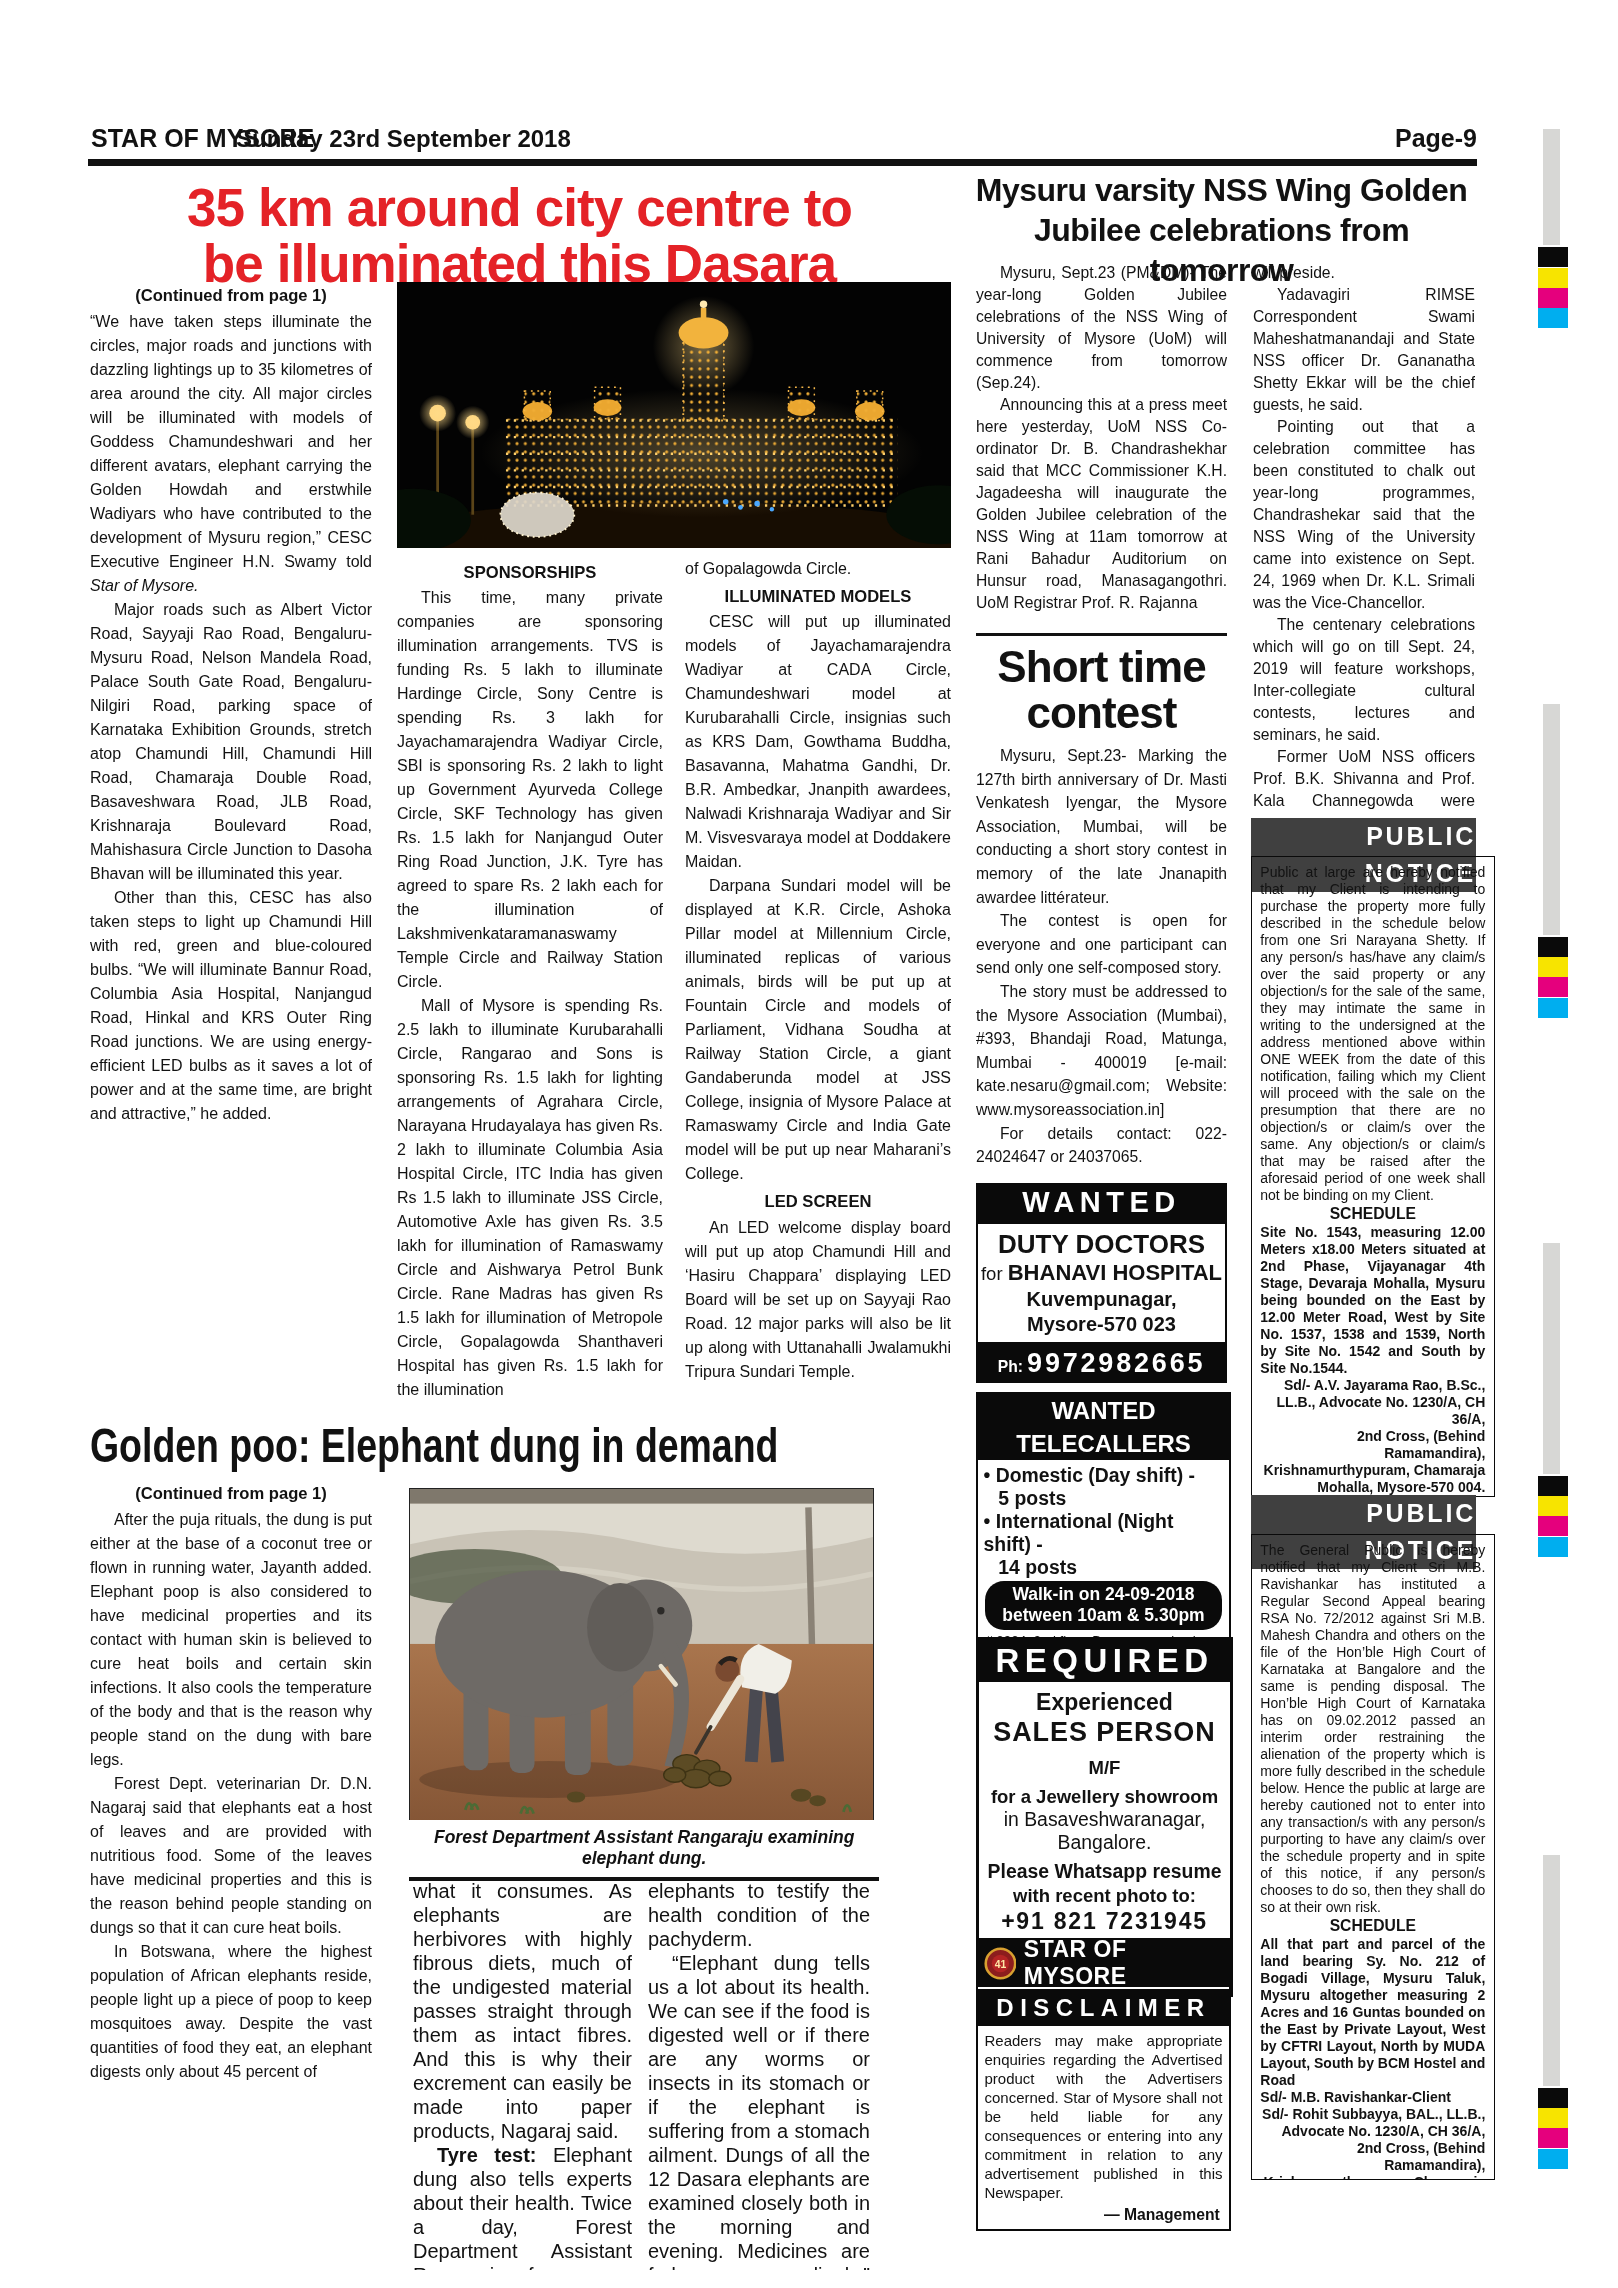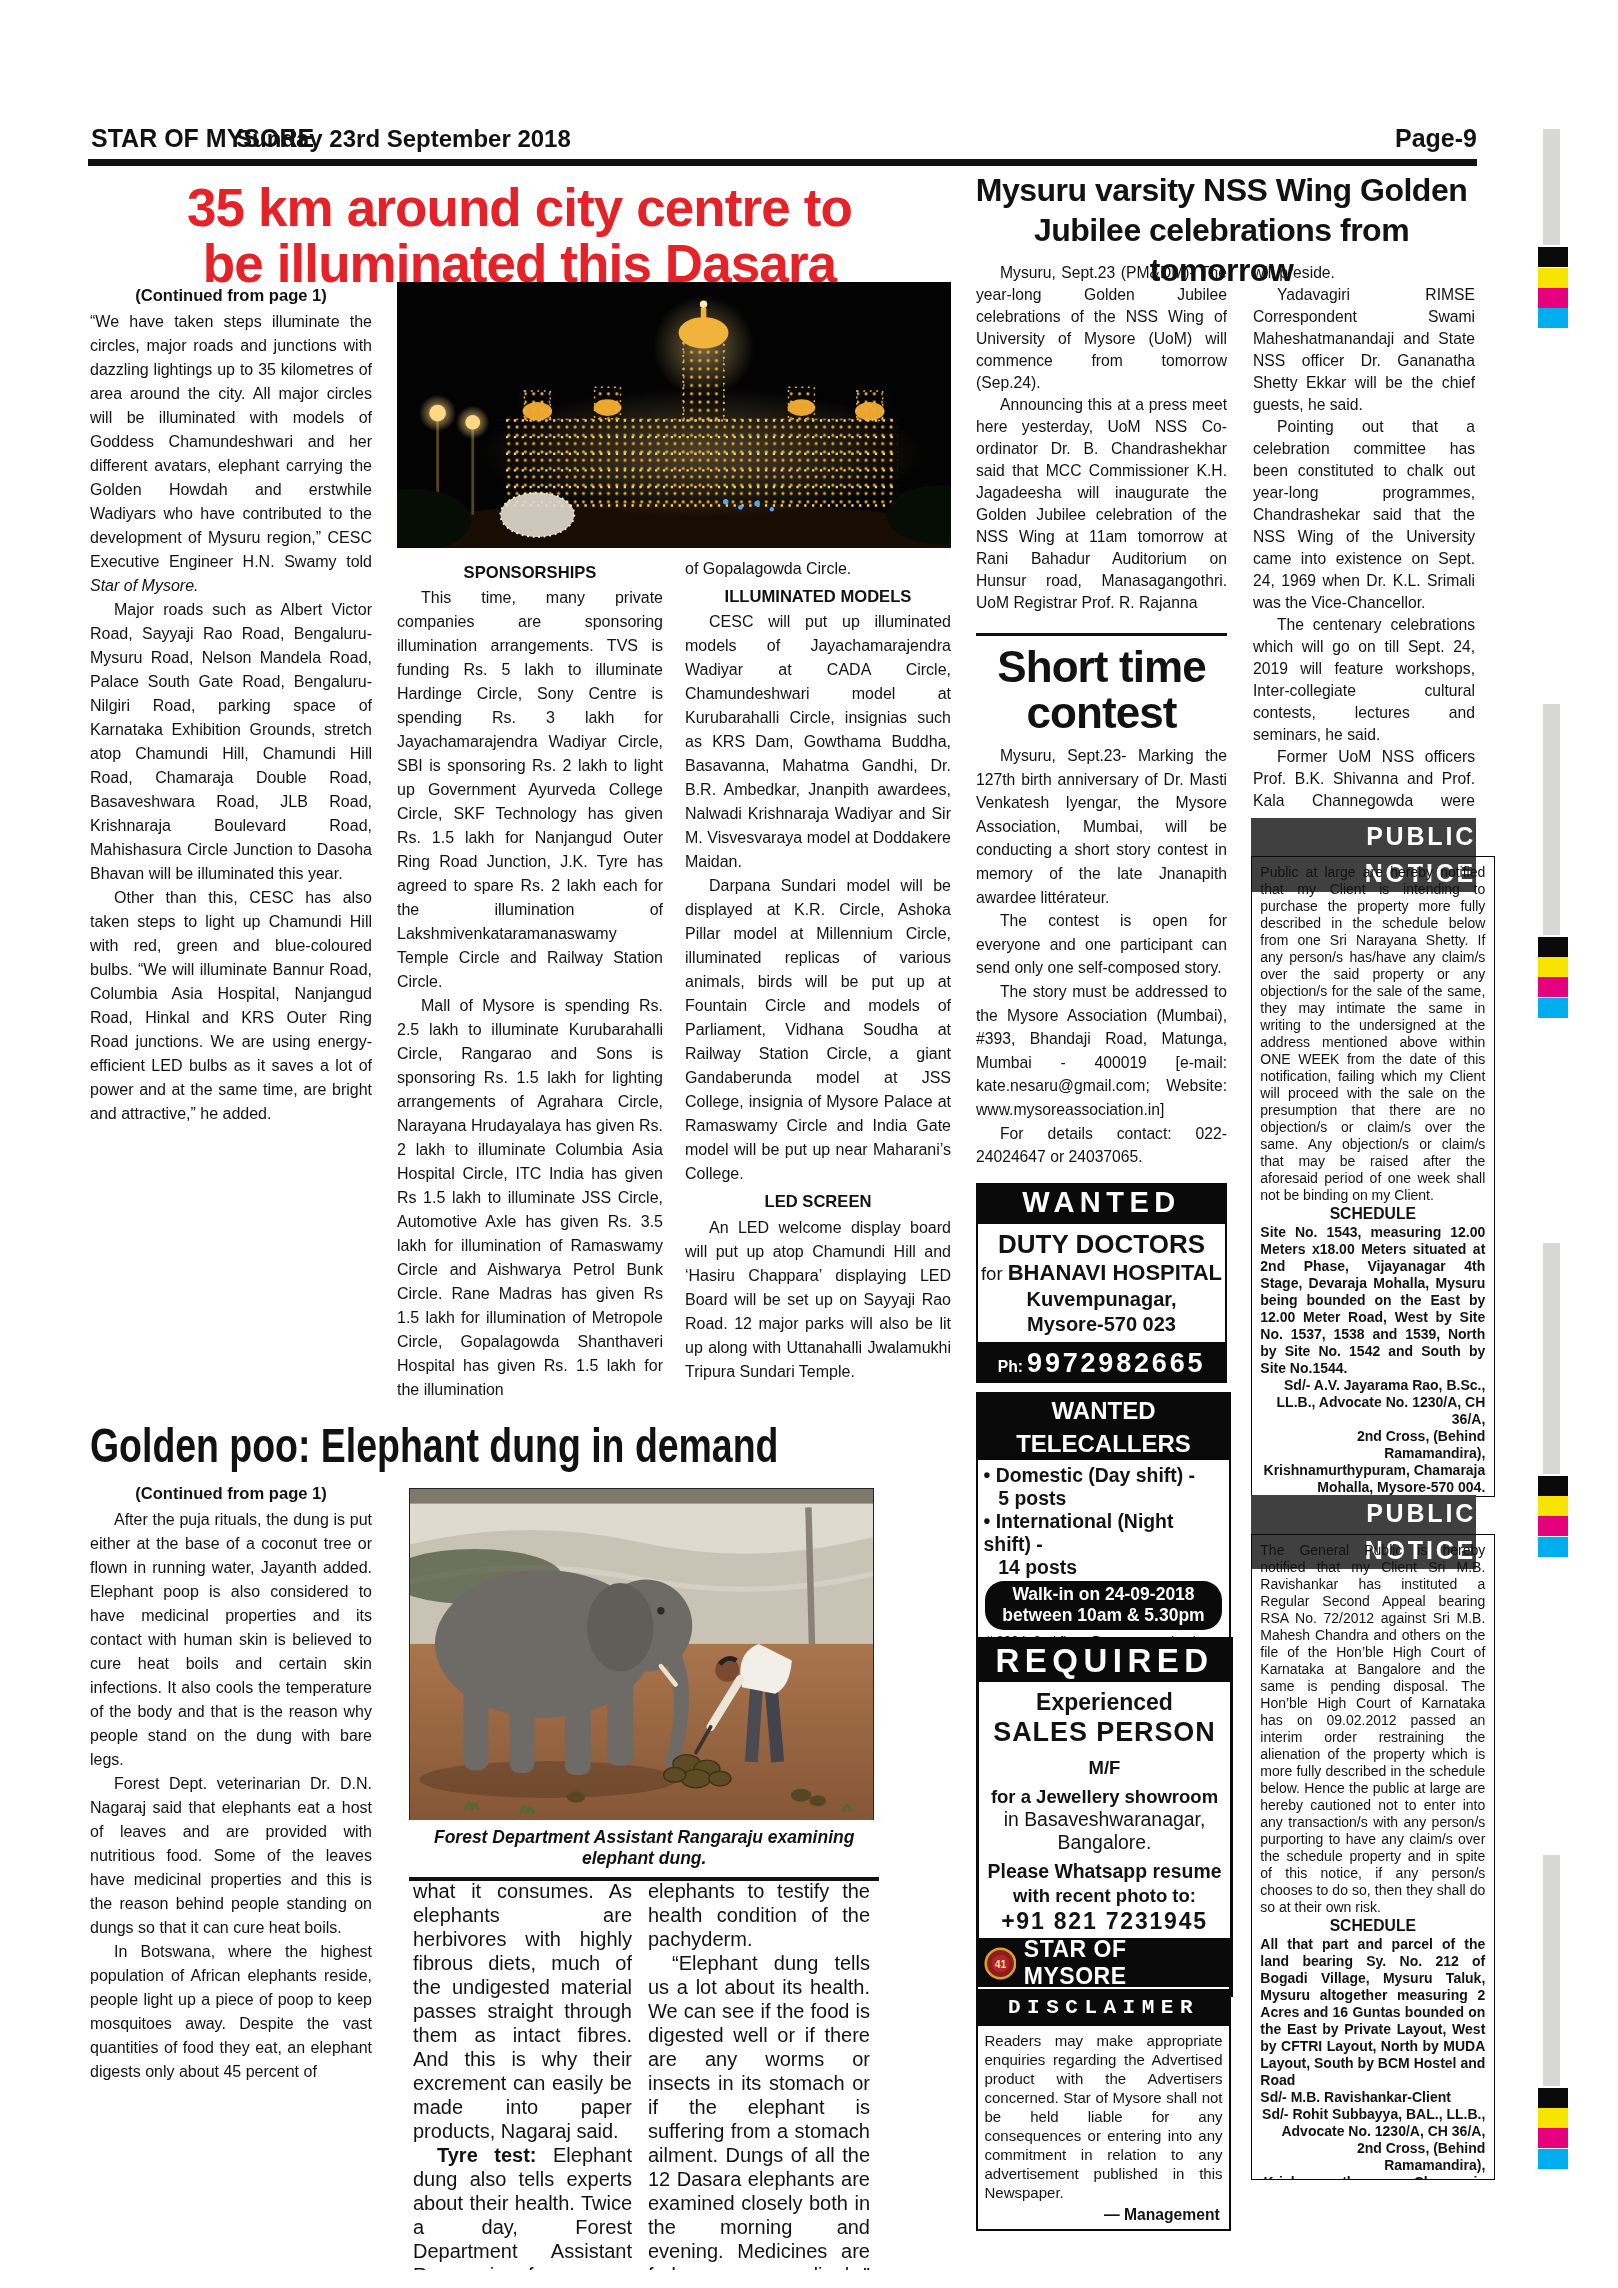--- a/index.html
+++ b/index.html
@@ -234,21 +234,21 @@
 
   <div class="abs adbox" style="left:976px;top:1938px;width:251px;border-width:2.8px;">
     <div style="background:#0a0a0a;display:flex;align-items:center;padding:2.8px 5.5px;height:41px;">
       <svg width="35" height="35" viewBox="0 0 38 38">
         <circle cx="19" cy="19" r="17" fill="#8c1d1d" stroke="#d8a030" stroke-width="3"></circle>
         <circle cx="19" cy="19" r="10" fill="#b32424"></circle>
         <text x="19" y="24" text-anchor="middle" font-size="12" font-weight="bold" fill="#ffe9a8" font-family="Liberation Sans, sans-serif">41</text>
       </svg>
       <span style="color:#fff;font-weight:bold;font-size:23px;letter-spacing:0.5px;margin-left:7.4px;">STAR OF MYSORE</span>
     </div>
-    <div class="blackbar" style="font-size:21px;line-height:37px;letter-spacing:6.5px;border-top:2.8px solid #fff;font-family:Liberation Mono, monospace;">DISCLAIMER</div>
+    <div class="blackbar" style="font-size:24px;line-height:37px;letter-spacing:6.5px;border-top:2.8px solid #fff;">DISCLAIMER</div>
     <div style="padding:5.5px 6.5px 3.7px 6.5px;font-size:15px;line-height:19px;text-align:justify;font-weight:500;">Readers may make appropriate enquiries regarding the Advertised product with the Advertisers concerned. Star of Mysore shall not be held liable for any consequences or entering into any commitment in relation to any advertisement published in this Newspaper.</div>
     <div style="padding:0 9.2px 5.5px 0;text-align:right;font-weight:bold;font-size:15.7px;">— Management</div>
   </div>
 
   <div class="abs notice-title" style="left:1251px;top:818px;width:225px;">PUBLIC NOTICE</div>
   <div class="abs notice-box" style="left:1251px;top:856px;width:225px;height:626px;">
     <div>Public at large are hereby notified that my Client is intending to purchase the property more fully described in the schedule below from one Sri Narayana Shetty. If any person/s has/have any claim/s over the said property or any objection/s for the sale of the same, they may intimate the same in writing to the undersigned at the address mentioned above within ONE WEEK from the date of this notification, failing which my Client will proceed with the sale on the presumption that there are no objection/s or claim/s over the same. Any objection/s or claim/s that may be raised after the aforesaid period of one week shall not be binding on my Client.</div>
     <span class="sched">SCHEDULE</span>
     <div style="font-weight:bold;">Site No. 1543, measuring 12.00 Meters x18.00 Meters situated at 2nd Phase, Vijayanagar 4th Stage, Devaraja Mohalla, Mysuru being bounded on the East by 12.00 Meter Road, West by Site No. 1537, 1538 and 1539, North by Site No. 1542 and South by Site No.1544.</div>
     <span class="sig">Sd/- A.V. Jayarama Rao, B.Sc.,</span>

